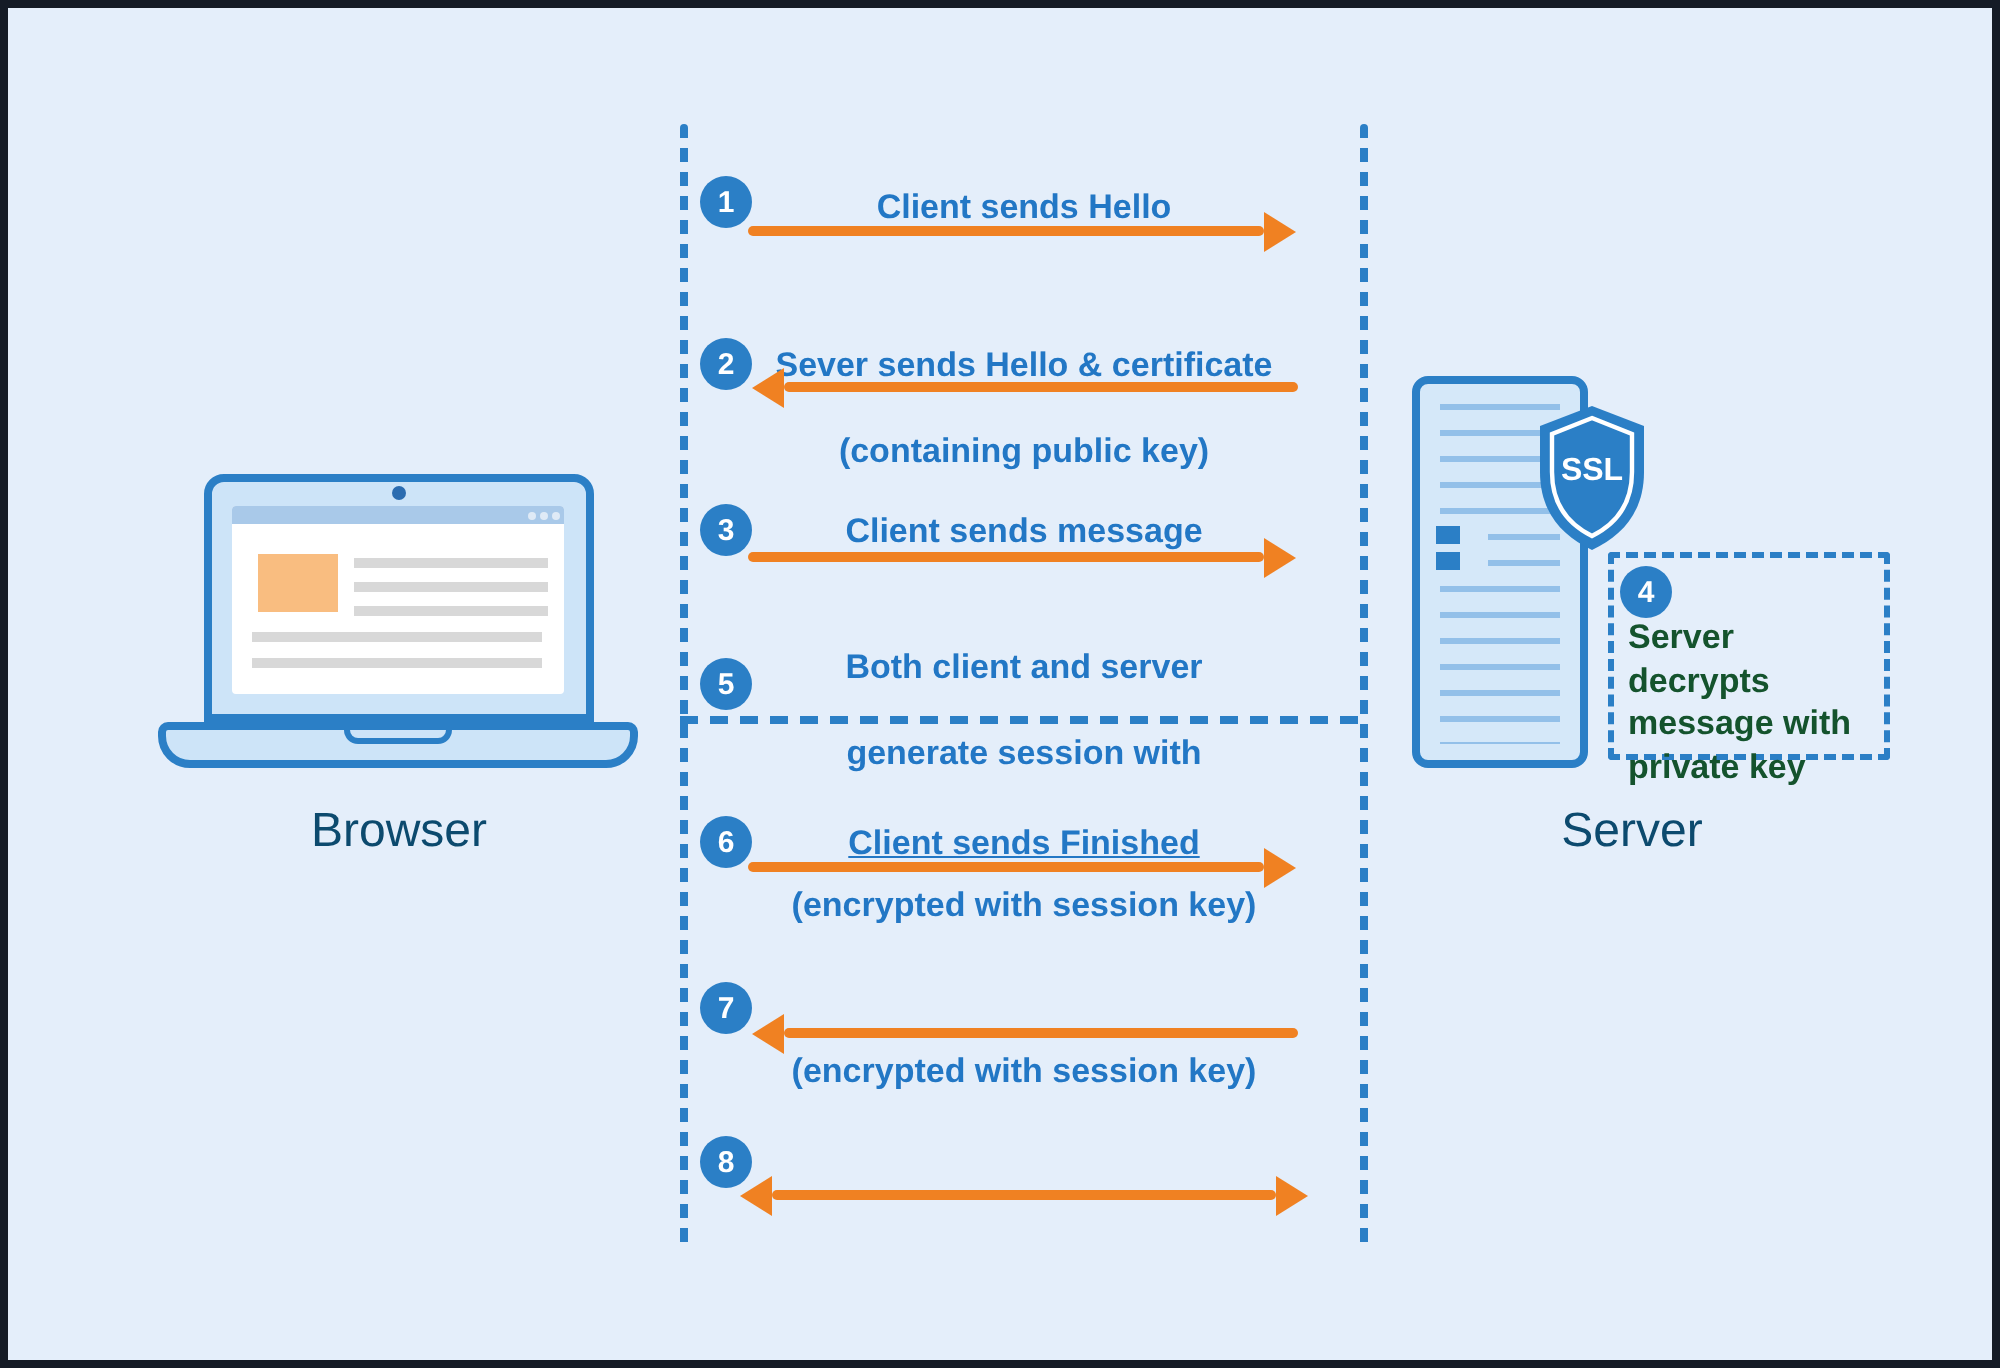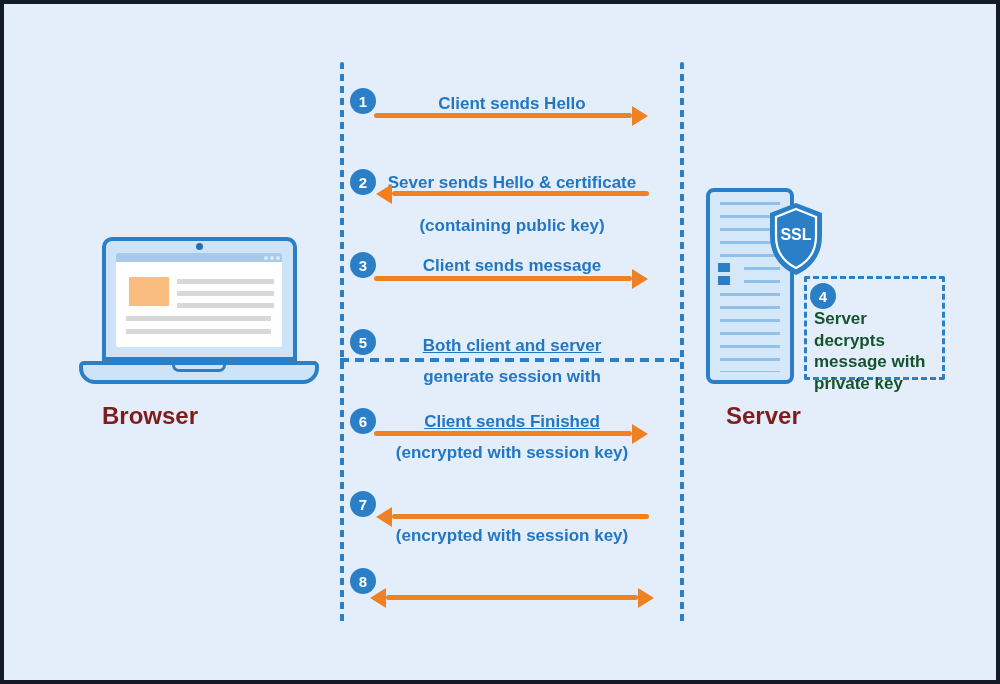--- a/index.html
+++ b/index.html
@@ -82,22 +82,22 @@
   
   #step4-box {
     position:absolute; left:800px; top:272px; width:141px; height:104px;
     box-sizing:border-box; border:3px dashed #2b7fc6; border-radius:2px;
   }
   #step4-text {
     position:absolute; left:810px; top:304px; width:128px; text-align:left;
     color:#14532d; font-size:17px; font-weight:600; line-height:21.5px;
   }
   .entity-label {
-    position:absolute; text-align:left; color:#7f1d1d;
-    font-size:24px; font-weight:bold;
+    position:absolute; text-align:center; color:#0c4a6e;
+    font-size:24px; font-weight:normal;
   }
   #browser-label { left:98px; width:195px; top:398px; }
   #server-label { left:722px; width:180px; top:398px; }
 </style>
 </head>
 <body>
 
 <div id="frame">
 
   <div id="vline-left" class="vline"></div>
@@ -151,21 +151,21 @@
 
   <div id="step4-box"></div>
   <div class="num" style="left:806px; top:279px;">4</div>
   <div id="step4-text">
     <div>Server decrypts</div>
     <div>message with</div>
     <div>private key</div>
   </div>
 
   <div class="num" style="left:346px; top:325px;">5</div>
-  <div class="lbl" style="top:330px;text-decoration:underline;">Both client and server</div>
+  <div class="lbl" style="top:318px;">Both client and server</div>
   <div id="session-divider"></div>
   <div class="lbl" style="top:361px;">generate session with</div>
 
   <div class="num" style="left:346px; top:404px;">6</div>
   <div class="lbl" style="top:406px;text-decoration:underline;">Client sends Finished</div>
   <div class="arrow right" style="left:370px; top:427px; width:258px;"></div>
   <div class="lbl" style="top:437px;">(encrypted with session key)</div>
 
   <div class="num" style="left:346px; top:487px;">7</div>
   <div class="arrow left" style="left:388px; top:510px; width:257px;"></div>

